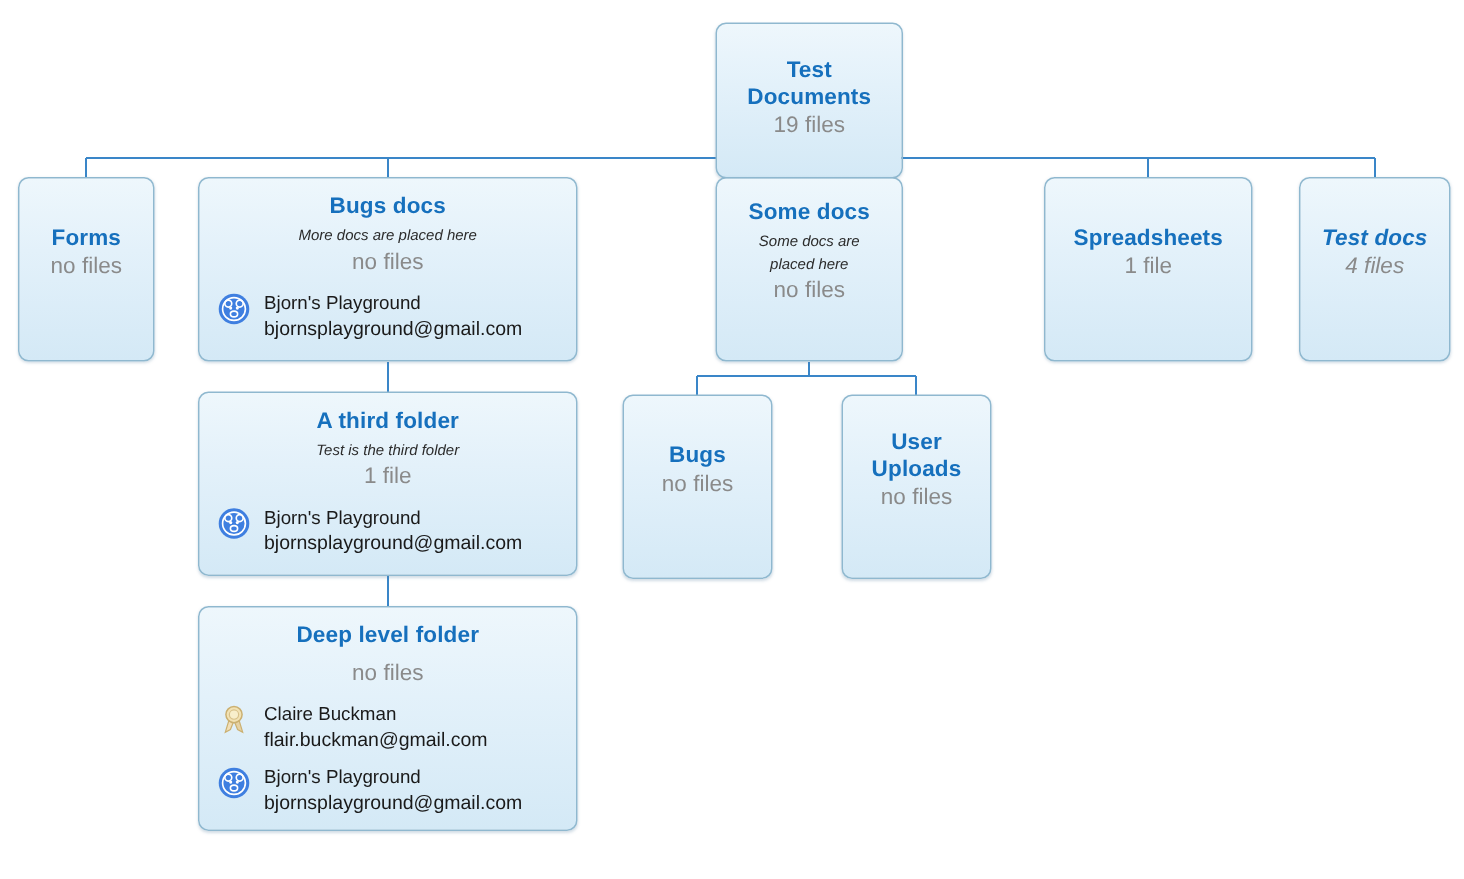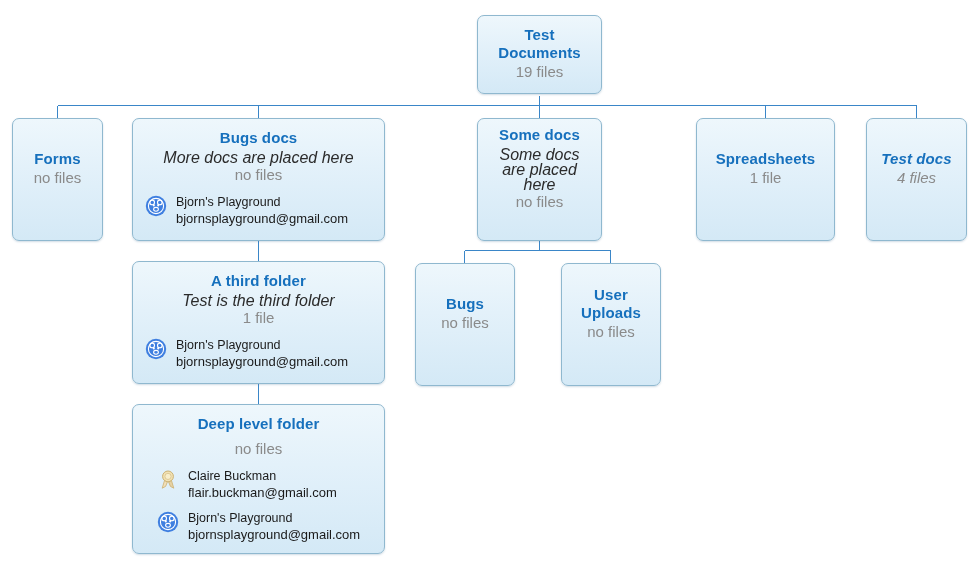--- a/index.html
+++ b/index.html
@@ -49,21 +49,21 @@
     color: #1670bd;
     font-weight: bold;
     font-size: 15px;
     line-height: 18px;
     text-align: center;
     letter-spacing: 0.1px;
   }
   .node .desc {
     color: #2b2b2b;
     font-style: italic;
-    font-size: 16px;
+    font-size: 10px;
     line-height: 15px;
     text-align: center;
     margin-top: 3px;
   }
   .node .count {
     color: #8a8a8a;
     font-size: 15px;
     line-height: 16px;
     text-align: center;
     margin-top: 2px;
@@ -135,21 +135,21 @@
 
       <path d="M258.5 384 L258.5 404"></path>
 
       <path d="M539.5 241 L539.5 250.5"></path>
       <path d="M464.5 250.5 L610.5 250.5"></path>
       <path d="M464.5 250.5 L464.5 263"></path>
       <path d="M610.5 250.5 L610.5 263"></path>
     </g>
   </svg>
 
-  <div class="node plain" style="left:477px; top:15px; width:125px; height:79px; padding-bottom:14px;">
+  <div class="node plain" style="left:477px; top:15px; width:125px; height:104px; padding-bottom:14px;">
     <div class="title">Test Documents</div>
     <div class="count">19 files</div>
   </div>
 
   <div class="node plain" style="left:12px; top:118px; width:91px; height:123px;">
     <div class="title">Forms</div>
     <div class="count">no files</div>
   </div>
 
   <div class="node" style="left:132px; top:118px; width:253px; height:123px;">
@@ -221,21 +221,21 @@
   <div class="node plain" style="left:415px; top:263px; width:100px; height:123px;">
     <div class="title">Bugs</div>
     <div class="count">no files</div>
   </div>
 
   <div class="node plain" style="left:561px; top:263px; width:100px; height:123px;">
     <div class="title">User Uploads</div>
     <div class="count">no files</div>
   </div>
 
-  <div class="node" style="left:132px; top:404px; width:253px; height:150px;align-items:center;">
+  <div class="node" style="left:132px; top:404px; width:253px; height:150px;">
     <div class="title">Deep level folder</div>
     <div class="count" style="margin-top:8px;">no files</div>
     <div class="members">
       <div class="member">
         <span class="avatar">
           <svg width="22" height="22" viewBox="0 0 22 22">
             <circle cx="11" cy="7.4" r="5.4" fill="#f2e2b4" stroke="#cbb071" stroke-width="1"></circle>
             <circle cx="11" cy="7.4" r="3.1" fill="#f8eecb" stroke="#d8c18a" stroke-width="0.8"></circle>
             <path d="M7.5 11.6 L5.2 19.2 L8.6 17.4 L10.3 13.2 Z" fill="#f1dfb8" stroke="#cbb071" stroke-width="0.8"></path>
             <path d="M14.5 11.6 L16.8 19.2 L13.4 17.4 L11.7 13.2 Z" fill="#e6d2a4" stroke="#cbb071" stroke-width="0.8"></path>

